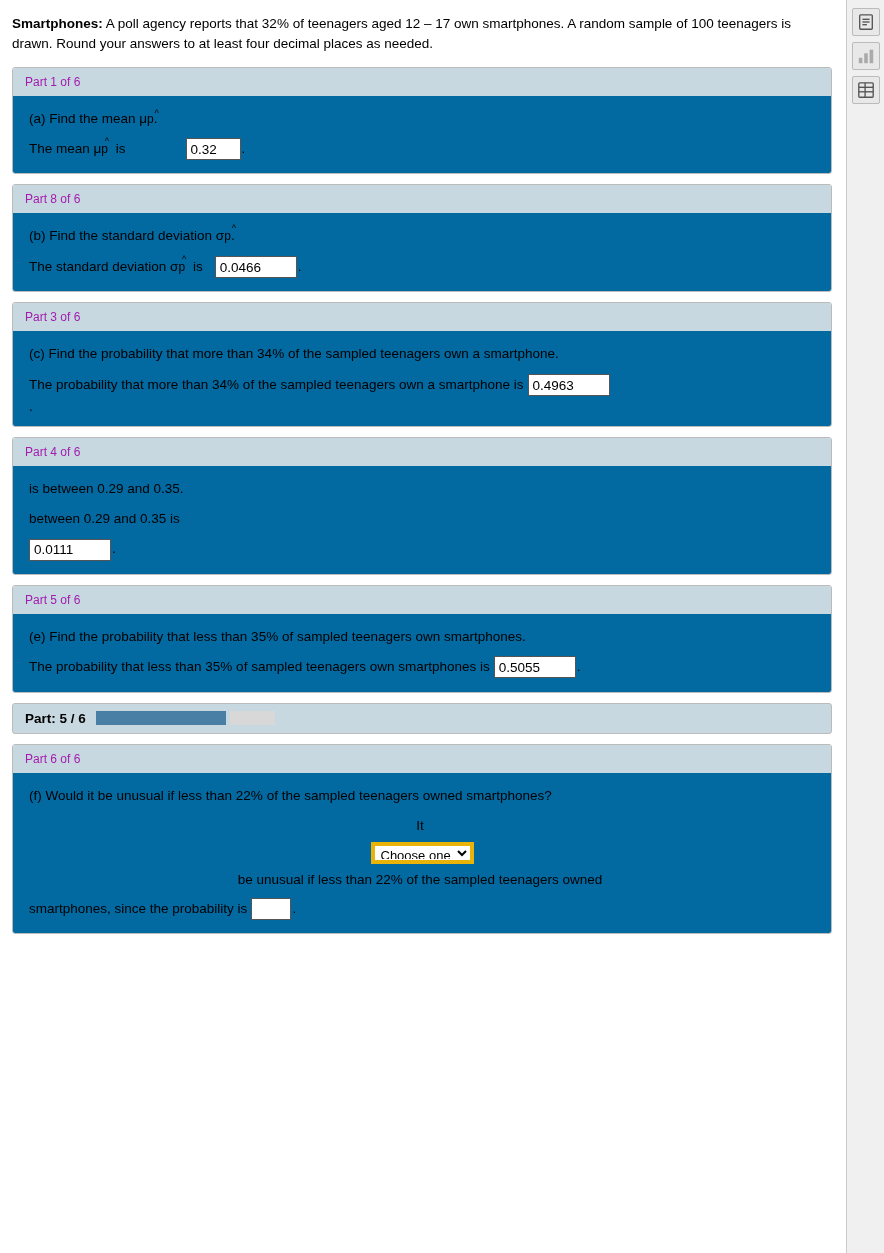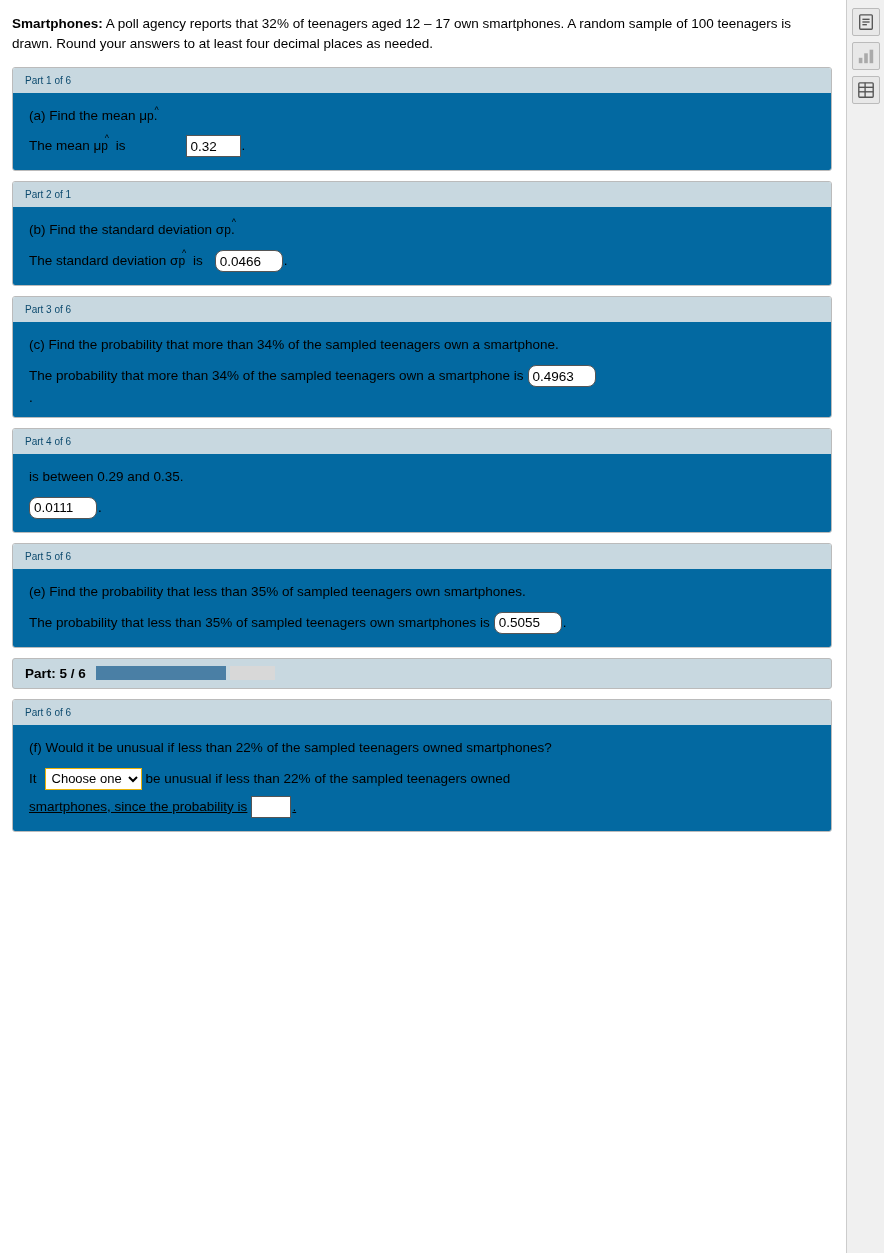--- a/index.html
+++ b/index.html
@@ -26,22 +26,22 @@
     }
     .part-section {
       border: 1px solid #bbb;
       border-radius: 3px;
       margin-bottom: 10px;
       overflow: hidden;
     }
     .part-header {
       background: #c8d8e0;
       padding: 7px 12px;
-      font-size: 10px;
-      color: #0c4a6e;
+      font-size: 12px;
+      color: #a21caf;
       font-weight: normal;
     }
     .part-body {
       background: #0369a1;
       padding: 12px 16px;
     }
     .part-body p {
       margin-bottom: 8px;
       font-size: 13.5px;
       line-height: 1.6;
@@ -58,21 +58,21 @@
       margin-right: 4px;
     }
     input[type="text"] {
       border: 1px solid #555;
       padding: 1px 4px;
       font-size: 13.5px;
       height: 22px;
       outline: none;
     }
     .input-sm { width: 55px; margin-left: 48px; }
-    .input-md { width: 68px; border-radius: 8px; }
+    .input-md { width: 82px; }
     .input-tiny { width: 40px; }
 
     .period { margin-left: 1px; }
 
     
     .progress-header {
       background: #c8d8e0;
       padding: 7px 12px;
       font-size: 13.5px;
       display: flex;
@@ -127,21 +127,21 @@
       cursor: pointer;
     }
     .sidebar-icon svg {
       width: 18px;
       height: 18px;
     }
 
     select {
       font-size: 13px;
       padding: 1px 2px;
-      border: 1px solid #eab308;
+      border: 4px solid #eab308;
       background: #fff;
       height: 22px;
     }
   </style>
 </head>
 <body>
 
 <div class="sidebar">
   <div class="sidebar-icon">
     <svg viewBox="0 0 20 20" fill="none" stroke="#555" stroke-width="1.5">
@@ -190,21 +190,21 @@
         <span>The mean μ<span style="position:relative;display:inline-block;font-size:12px;"><span style="font-size:9px;position:absolute;top:-6px;right:-5px;">^</span>p</span> is</span>
         <span style="margin: 0 4px;"></span>
         <input type="text" class="input-sm" value="0.32" style="">
         <span class="period">.</span>
       </div>
     </div>
   </div>
 
   <div class="part-section">
     <div class="part-header">
-      <span>Part 2 of 1</span>
+      <span>Part 8 of 6</span>
     </div>
     <div class="part-body">
       <p>
         (b) Find the standard deviation σ<span style="position:relative;display:inline-block;font-size:12px;"><span style="font-size:9px;position:absolute;top:-6px;right:-5px;">^</span>p</span>.
       </p>
       <div class="answer-line">
         <span>The standard deviation σ<span style="position:relative;display:inline-block;font-size:12px;"><span style="font-size:9px;position:absolute;top:-6px;right:-5px;">^</span>p</span> is</span>
         <span style="margin: 0 4px;"></span>
         <input type="text" class="input-md" value="0.0466" style="">
         <span class="period">.</span>
@@ -225,20 +225,21 @@
       <div style="margin-top:2px;font-size:13.5px;"><span>.</span></div>
     </div>
   </div>
 
   <div class="part-section">
     <div class="part-header">
       <span>Part 4 of 6</span>
     </div>
     <div class="part-body">
       <p>is between 0.29 and 0.35.</p>
+      <p>between 0.29 and 0.35 is</p>
       <div class="answer-line" style="margin-top:4px;">
         <input type="text" class="input-md" value="0.0111" style="">
         <span class="period">.</span>
       </div>
     </div>
   </div>
 
   <div class="part-section">
     <div class="part-header">
       <span>Part 5 of 6</span>
@@ -260,30 +261,30 @@
       <div class="progress-bar-empty"></div>
     </div>
   </div>
 
   <div class="part-section">
     <div class="part-header">
       <span>Part 6 of 6</span>
     </div>
     <div class="part-body">
       <p>(f) Would it be unusual if less than 22% of the sampled teenagers owned smartphones?</p>
-      <div class="answer-line" style="margin-top:8px;flex-wrap:wrap;gap:4px;">
+      <div class="answer-line" style="margin-top:8px;flex-wrap:wrap;gap:4px;flex-direction:column;">
         <span>It </span>
         <select>
           <option>Choose one</option>
           <option>would</option>
           <option>would not</option>
         </select>
         <span> be unusual if less than 22% of the sampled teenagers owned</span>
       </div>
-      <div class="answer-line" style="margin-top:4px;text-decoration:underline;">
+      <div class="answer-line" style="margin-top:4px;">
         <span>smartphones, since the probability is </span>
         <input type="text" class="input-tiny" value="" style="">
         <span class="period">.</span>
       </div>
     </div>
   </div>
 
 </div>
 
 </body></html>

